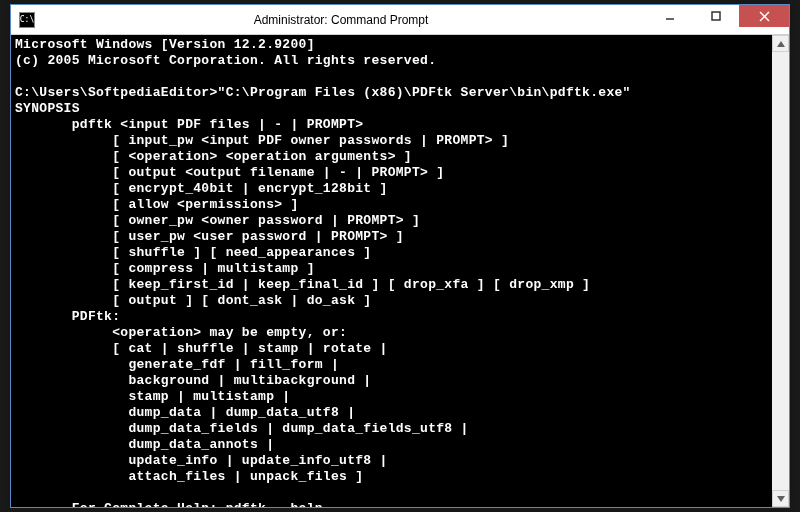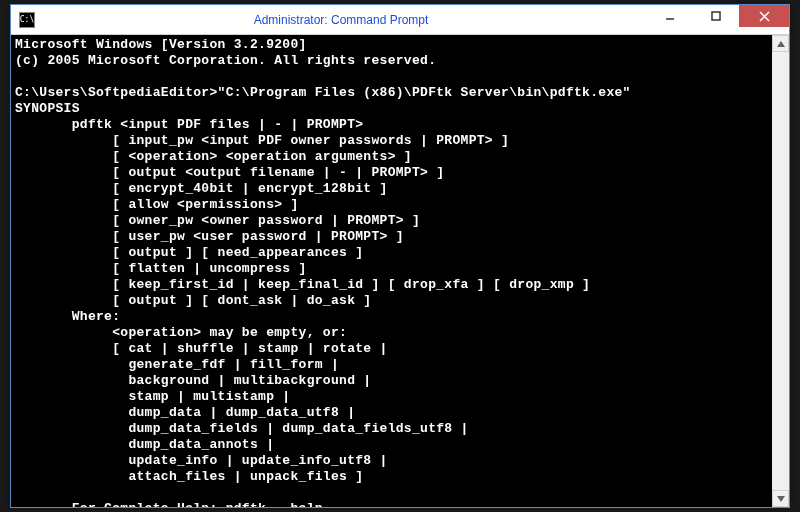--- a/index.html
+++ b/index.html
@@ -38,21 +38,21 @@
       font-family: monospace;
       display: flex;
       align-items: center;
       justify-content: center;
       line-height: 1;
     }
     .titlebar-title {
       flex: 1;
       text-align: center;
       font-size: 12px;
-      color: #1d4ed8;
+      color: #000000;
     }
     .titlebar-buttons {
       display: flex;
       height: 100%;
     }
     .titlebar-btn {
       width: 46px;
       height: 22px;
       display: flex;
       align-items: center;
@@ -126,38 +126,38 @@
       </div>
       <div class="titlebar-btn close">
         <svg width="11" height="11" viewBox="0 0 11 11">
             <line x1="1" y1="1" x2="10" y2="10" stroke="#fff" stroke-width="1.5"></line>
             <line x1="10" y1="1" x2="1" y2="10" stroke="#fff" stroke-width="1.5"></line>
           </svg>
       </div>
     </div>
   </div>
   <div class="console-area">
-    <div class="console"><span>Microsoft Windows [Version 3.2.9200]</span>
+    <div class="console"><span>Microsoft Windows [Version 12.2.9200]</span>
 <span>(c) 2005 Microsoft Corporation. All rights reserved.</span>
 <span></span>
 <span>C:\Users\SoftpediaEditor&gt;"C:\Program Files (x86)\PDFtk Server\bin\pdftk.exe"</span>
 <span>SYNOPSIS</span>
 <span>       pdftk &lt;input PDF files | - | PROMPT&gt;</span>
 <span>            [ input_pw &lt;input PDF owner passwords | PROMPT&gt; ]</span>
 <span>            [ &lt;operation&gt; &lt;operation arguments&gt; ]</span>
 <span>            [ output &lt;output filename | - | PROMPT&gt; ]</span>
 <span>            [ encrypt_40bit | encrypt_128bit ]</span>
 <span>            [ allow &lt;permissions&gt; ]</span>
 <span>            [ owner_pw &lt;owner password | PROMPT&gt; ]</span>
 <span>            [ user_pw &lt;user password | PROMPT&gt; ]</span>
-<span>            [ output ] [ need_appearances ]</span>
-<span>            [ flatten | uncompress ]</span>
+<span>            [ shuffle ] [ need_appearances ]</span>
+<span>            [ compress | multistamp ]</span>
 <span>            [ keep_first_id | keep_final_id ] [ drop_xfa ] [ drop_xmp ]</span>
 <span>            [ output ] [ dont_ask | do_ask ]</span>
-<span>       Where:</span>
+<span>       PDFtk:</span>
 <span>            &lt;operation&gt; may be empty, or:</span>
 <span>            [ cat | shuffle | stamp | rotate |</span>
 <span>              generate_fdf | fill_form |</span>
 <span>              background | multibackground |</span>
 <span>              stamp | multistamp |</span>
 <span>              dump_data | dump_data_utf8 |</span>
 <span>              dump_data_fields | dump_data_fields_utf8 |</span>
 <span>              dump_data_annots |</span>
 <span>              update_info | update_info_utf8 |</span>
 <span>              attach_files | unpack_files ]</span>

